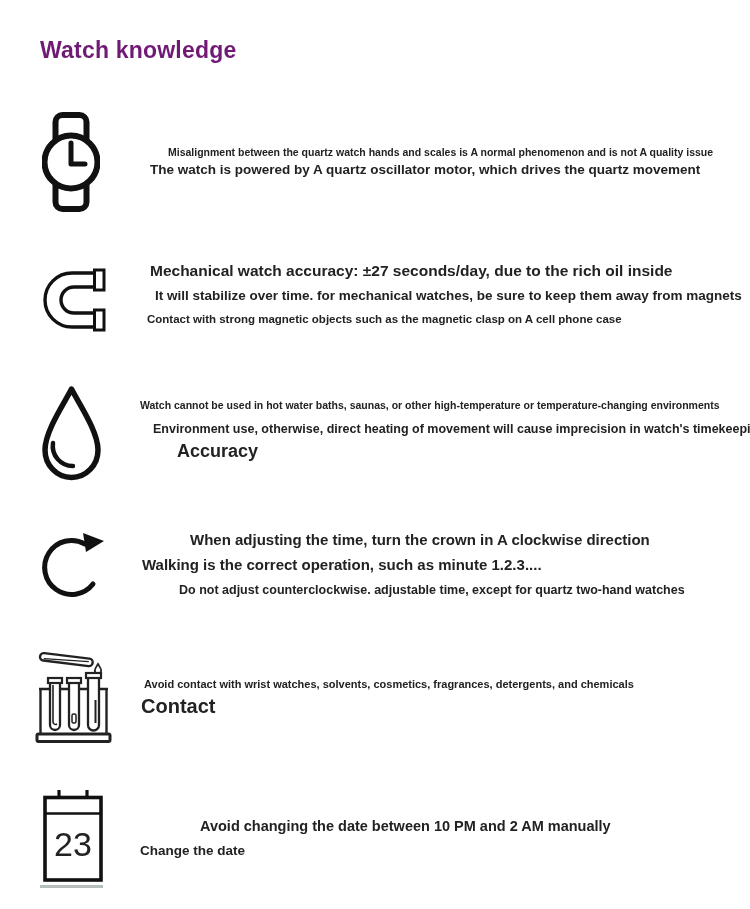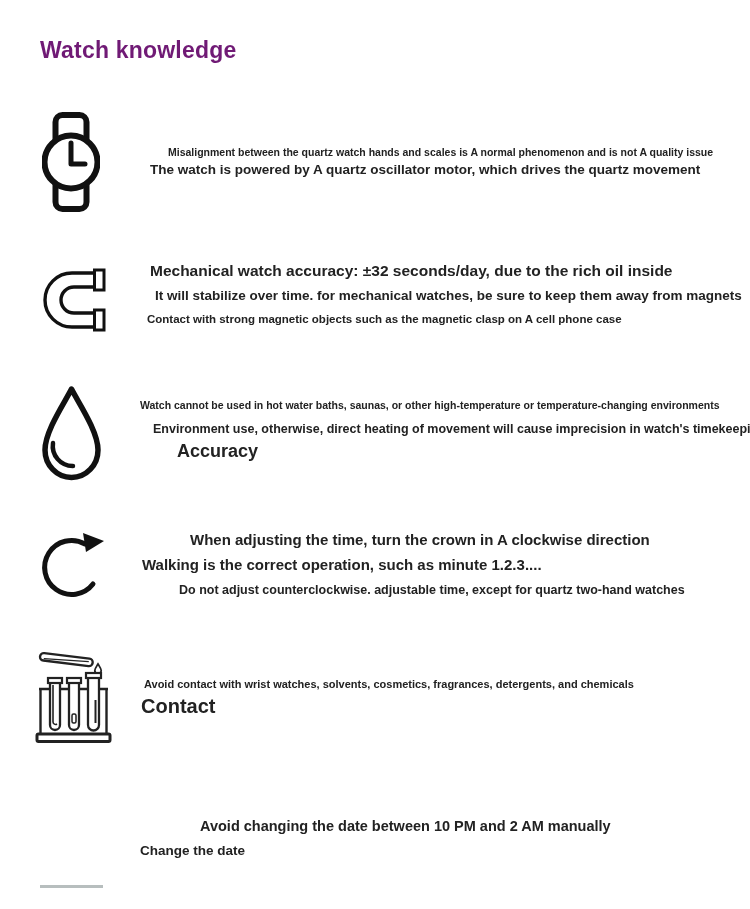--- a/index.html
+++ b/index.html
@@ -46,21 +46,21 @@
   <div class="ln" style="top:146px;left:168px;font-size:10.5px;">Misalignment between the quartz watch hands and scales is A normal phenomenon and is not A quality issue</div>
   <div class="ln" style="top:162px;left:150px;font-size:13.5px;">The watch is powered by A quartz oscillator motor, which drives the quartz movement</div>
 
   <div class="icon" style="left:40px;top:268px;">
     <svg width="66" height="64" viewBox="0 0 66 64" fill="none">
       <path d="M58,5 L32,5 A27,27 0 0 0 32,59 L58,59 L58,45 L34,45 A13,13 0 0 1 34,19 L58,19 Z" fill="#fff" stroke="#111" stroke-width="3.4" stroke-linejoin="miter" fill-rule="evenodd"></path>
       <rect x="54.5" y="2" width="9.5" height="20" fill="#fff" stroke="#111" stroke-width="3"></rect>
       <rect x="54.5" y="42" width="9.5" height="20" fill="#fff" stroke="#111" stroke-width="3"></rect>
     </svg>
   </div>
-  <div class="ln" style="top:262px;left:150px;font-size:15.5px;">Mechanical watch accuracy: ±32 seconds/day, due to the rich oil inside</div>
+  <div class="ln" style="top:262px;left:150px;font-size:15.5px;">Mechanical watch accuracy: ±27 seconds/day, due to the rich oil inside</div>
   <div class="ln" style="top:288px;left:155px;font-size:13.5px;">It will stabilize over time. for mechanical watches, be sure to keep them away from magnets</div>
   <div class="ln" style="top:313px;left:147px;font-size:11.5px;">Contact with strong magnetic objects such as the magnetic clasp on A cell phone case</div>
 
   <div class="icon" style="left:38px;top:384px;">
     <svg width="67" height="97" viewBox="0 0 67 97" fill="none">
       <path d="M33.5,5 C27,18 7,47 7,66 a26.5,27.5 0 0 0 53,0 C60,47 40,18 33.5,5 Z" stroke="#111" stroke-width="5.5" stroke-linejoin="round"></path>
       <path d="M15,59 a20,20 0 0 0 20,23" stroke="#111" stroke-width="4.5" stroke-linecap="round"></path>
     </svg>
   </div>
   <div class="ln" style="top:399px;left:140px;font-size:10.5px;">Watch cannot be used in hot water baths, saunas, or other high-temperature or temperature-changing environments</div>
@@ -101,18 +101,27 @@
       <path d="M53,33 L53,80 A5.5,5.5 0 0 0 64,80 L64,33" fill="#fff" stroke="#222" stroke-width="2.3"></path>
       <rect x="51" y="28" width="15" height="5" fill="#fff" stroke="#222" stroke-width="2.2"></rect>
       <path d="M60.5,55 L60.5,78" stroke="#222" stroke-width="2"></path>
 
       <rect x="2" y="89" width="73" height="7.5" rx="1.5" fill="#fff" stroke="#222" stroke-width="3"></rect>
     </svg>
   </div>
   <div class="ln" style="top:678px;left:144px;font-size:11px;">Avoid contact with wrist watches, solvents, cosmetics, fragrances, detergents, and chemicals</div>
   <div class="ln" style="top:695px;left:141px;font-size:20px;">Contact</div>
 
+  <div class="icon" style="left:42px;top:788px;">
+    <svg width="62" height="96" viewBox="0 0 62 96" fill="none">
+      <line x1="17" y1="2" x2="17" y2="14" stroke="#111" stroke-width="3.2"></line>
+      <line x1="45" y1="2" x2="45" y2="14" stroke="#111" stroke-width="3.2"></line>
+      <rect x="3" y="9.5" width="56" height="82.5" fill="#fff" stroke="#111" stroke-width="3.6"></rect>
+      <line x1="3" y1="25.5" x2="59" y2="25.5" stroke="#111" stroke-width="2.6"></line>
+      <text x="31" y="68" text-anchor="middle" font-size="34" font-family="Liberation Sans, DejaVu Sans, sans-serif" font-weight="400" fill="#222">23</text>
+    </svg>
+  </div>
   <div class="ln" style="top:818px;left:200px;font-size:14.5px;">Avoid changing the date between 10 PM and 2 AM manually</div>
   <div class="ln" style="top:843px;left:140px;font-size:13.5px;">Change the date</div>
 
   <div class="shadow-bar"></div>
 
 </div>
 
 </body></html>

